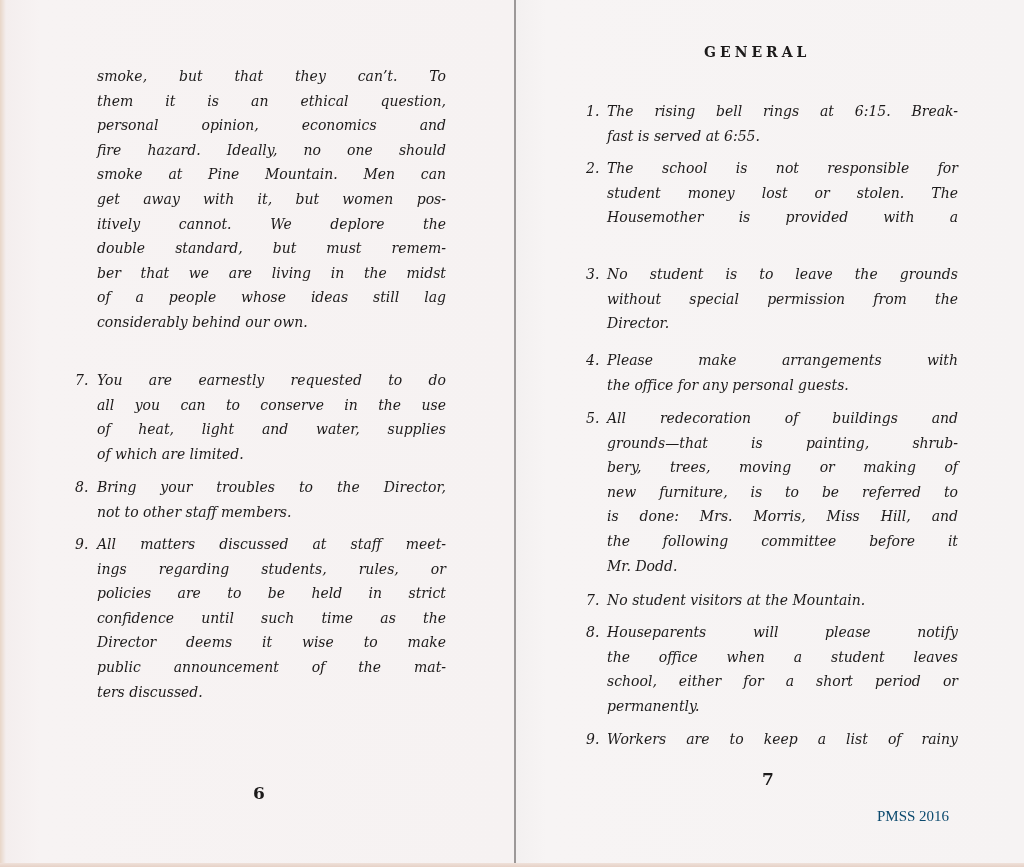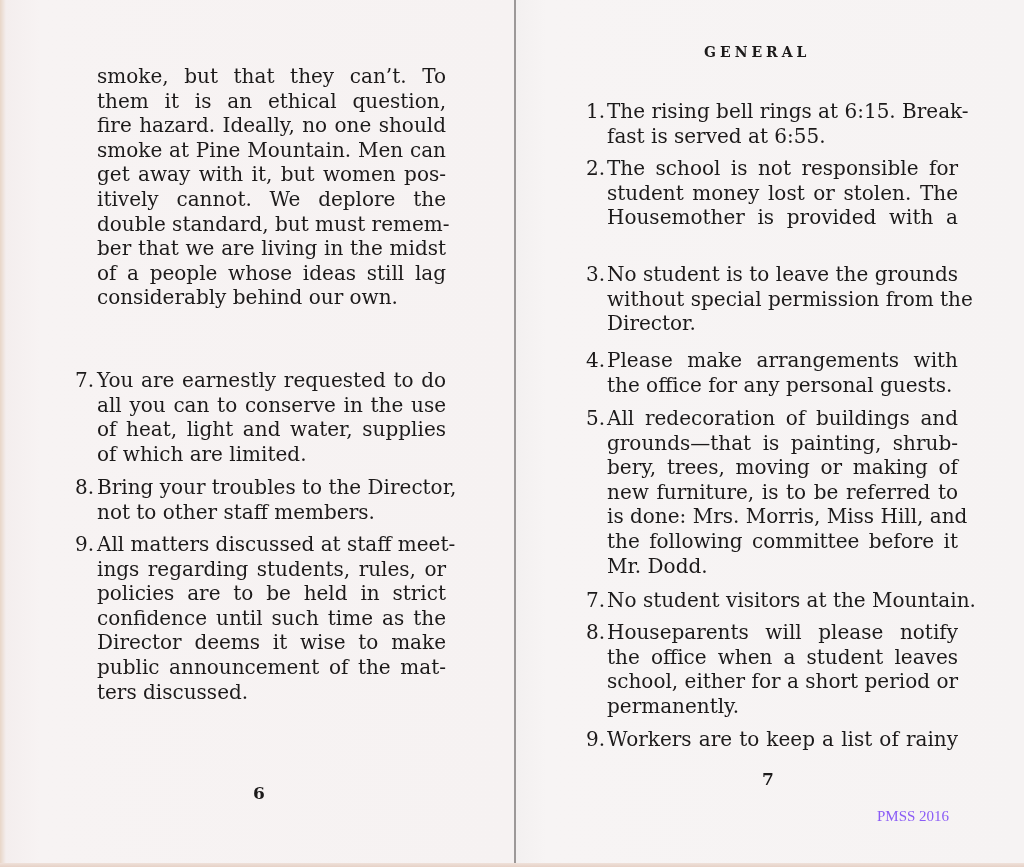--- a/index.html
+++ b/index.html
@@ -22,21 +22,21 @@
     }
     .spine {
       position: absolute; left: 514px; top: 0; width: 2px; height: 867px;
       background: #9c9898;
     }
     .bottom-edge {
       position: absolute; left: 0; bottom: 0; width: 1024px; height: 4px;
       background: linear-gradient(to bottom, #efe1da, #e6d1c6);
     }
 
-    .text-block { position: absolute; font-size: 20px; line-height: 24.6px; }
+    .text-block { position: absolute; font-size: 14px; line-height: 24.6px; font-style: italic; }
     .line { display: block; white-space: nowrap; text-align: justify; text-align-last: justify; height: 24.6px; }
     .line.last { text-align-last: left; }
 
     
     .cont { left: 97px; top: 64px; width: 349px; }
     .item { position: absolute; }
     .num { position: absolute; left: -22px; top: 0; }
     .L7 { left: 97px; top: 368px; width: 349px; }
     .L8 { left: 97px; top: 475px; width: 349px; }
     .L9 { left: 97px; top: 532px; width: 349px; }
@@ -55,36 +55,37 @@
     .R8 { left: 607px; top: 620px; width: 351px; }
     .R9 { left: 607px; top: 727px; width: 351px; }
     .rnum { position: absolute; left: -21px; top: 0; }
 
     .page-number { position: absolute; font-size: 17px; font-weight: bold; }
     .pn-left { left: 253px; top: 783px; }
     .pn-right { left: 762px; top: 769px; }
 
     .watermark {
       position: absolute; left: 877px; top: 808px;
-      font-size: 15px; color: #8b5cf6; font-family: "Liberation Serif", serif;
+      font-size: 15px; color: #0c4a6e; font-family: "Liberation Serif", serif;
     }
   </style>
 </head>
 <body>
 
 <div class="spread">
 
   <div class="page page-left"></div>
   <div class="page page-right"></div>
   <div class="spine"></div>
   <div class="bottom-edge"></div>
 
   <div class="text-block cont">
     <span class="line">smoke, but that they can’t.  To</span>
     <span class="line">them it is an ethical question,</span>
+    <span class="line">personal opinion, economics and</span>
     <span class="line">fire hazard.  Ideally, no one should</span>
     <span class="line">smoke at Pine Mountain.  Men can</span>
     <span class="line">get away with it, but women pos-</span>
     <span class="line">itively cannot.  We deplore the</span>
     <span class="line">double standard, but must remem-</span>
     <span class="line">ber that we are living in the midst</span>
     <span class="line">of a people whose ideas still lag</span>
     <span class="line last">considerably behind our own.</span>
   </div>
 

